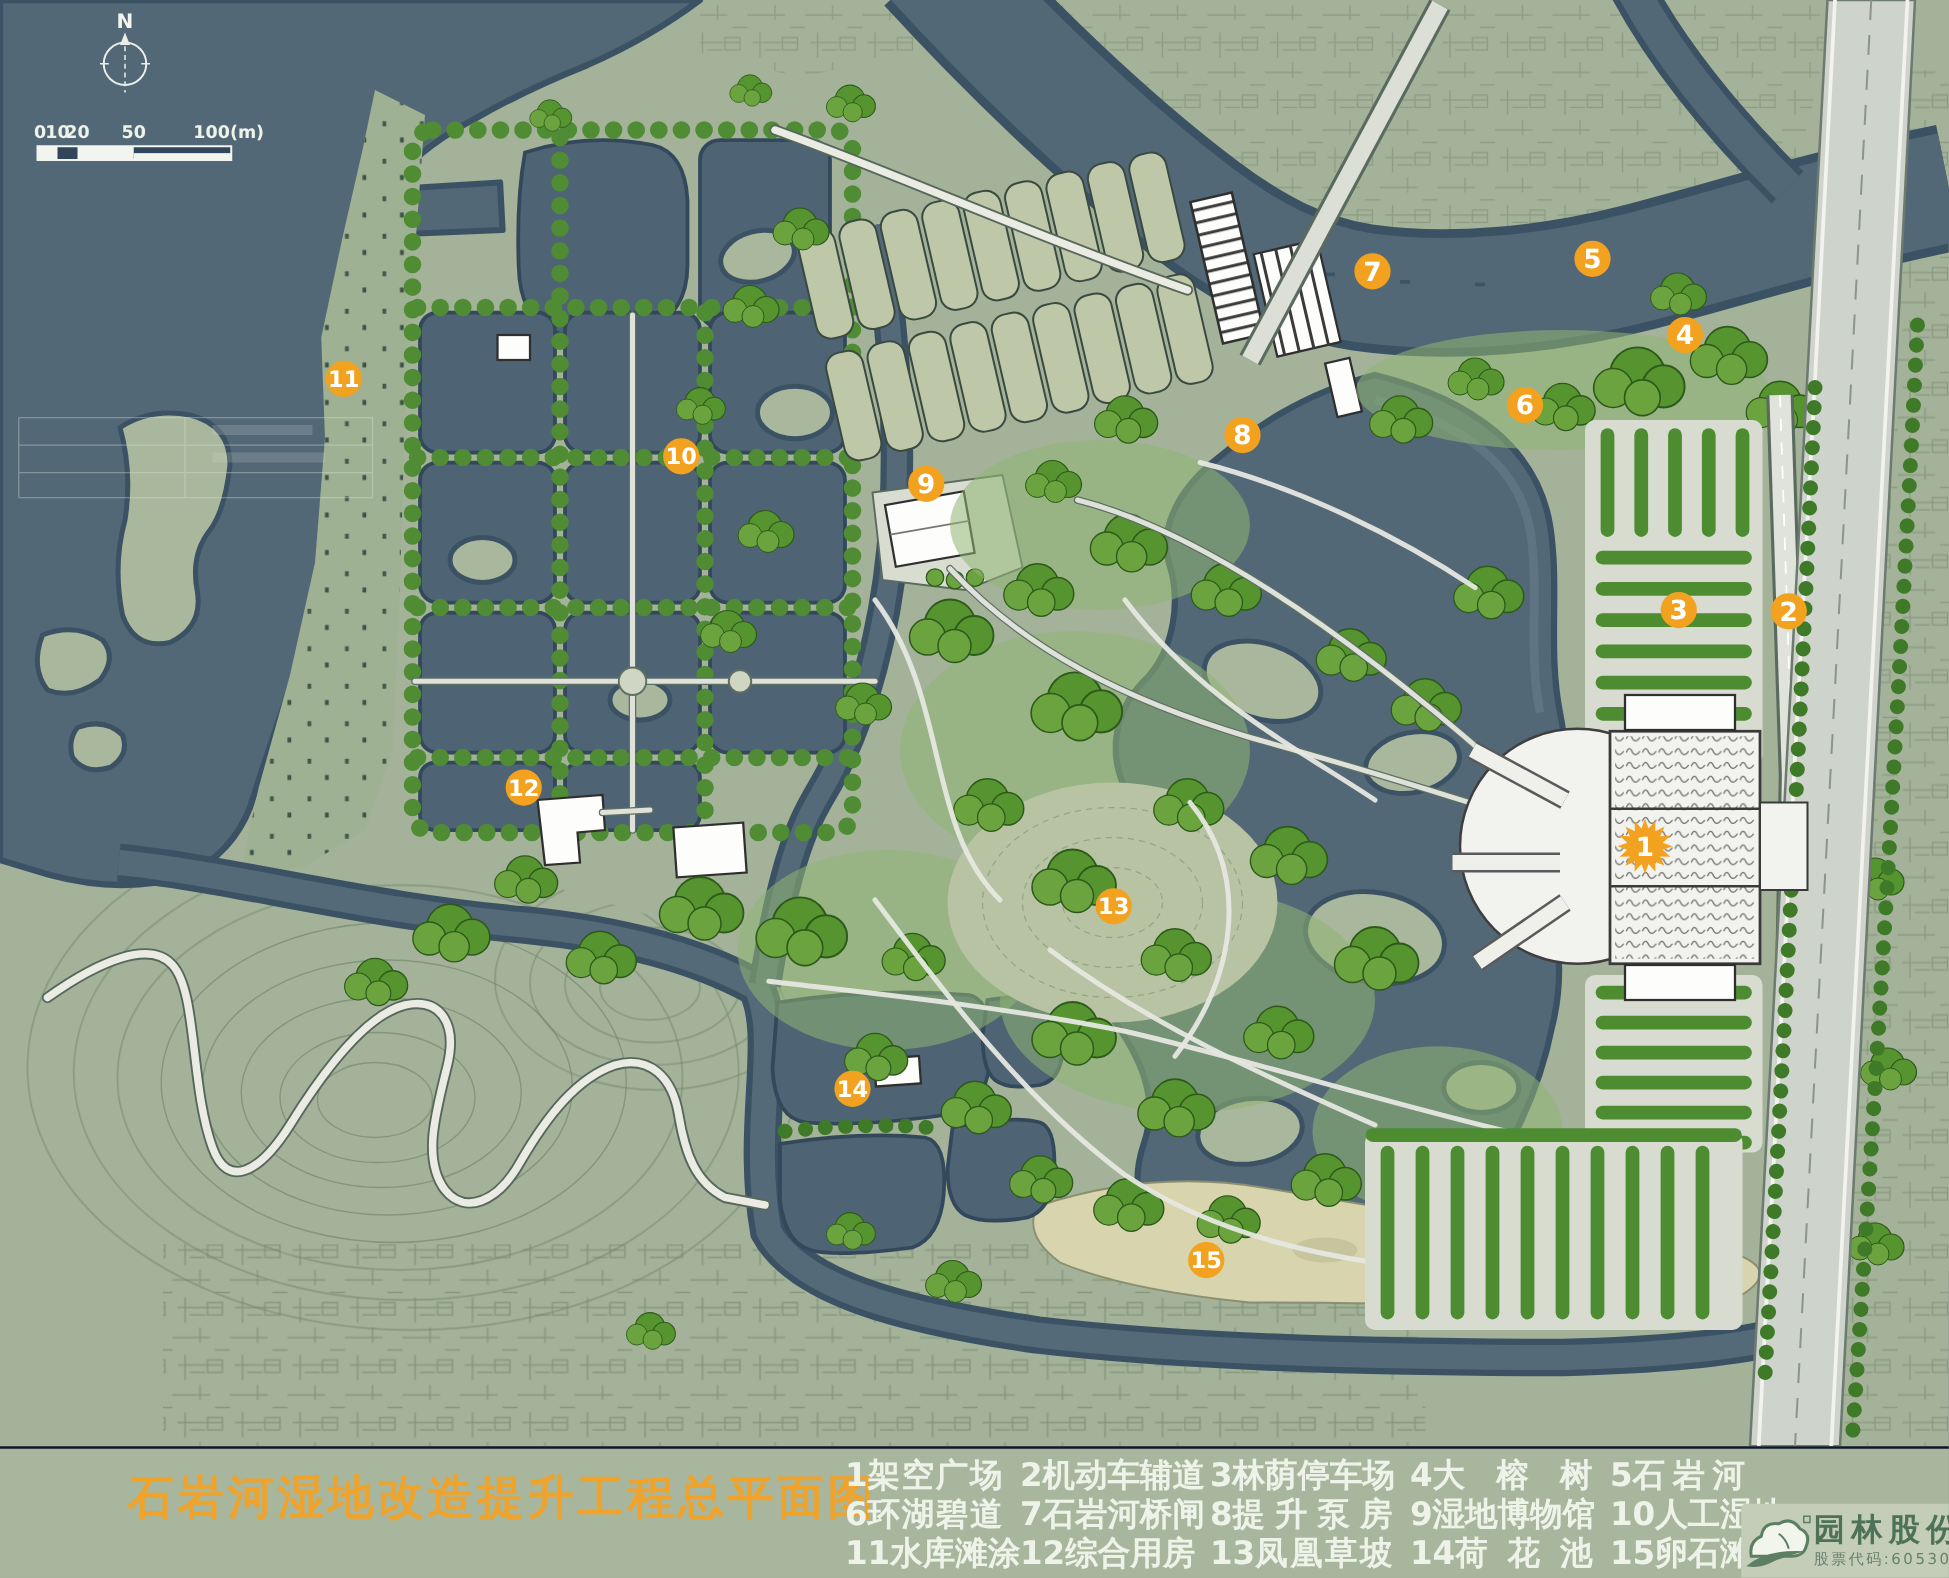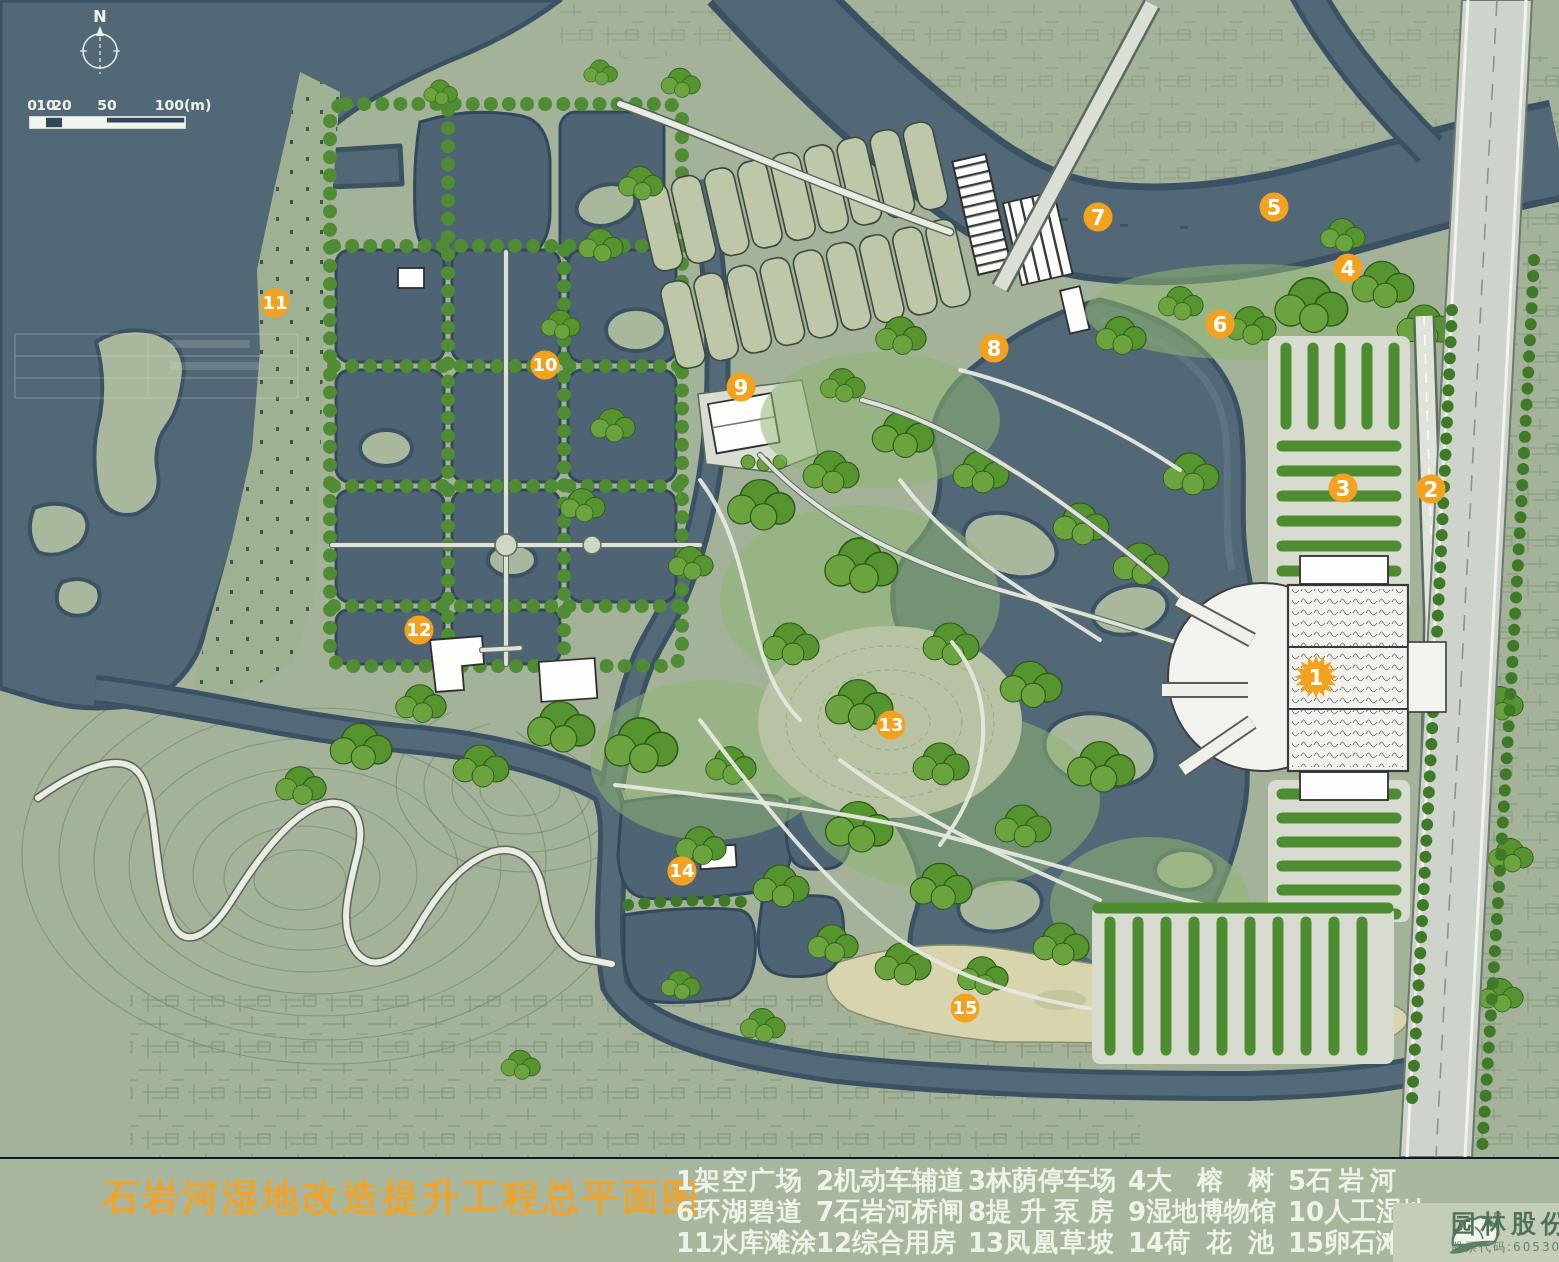--- a/index.html
+++ b/index.html
@@ -34,21 +34,21 @@
              color:#f0a32a;letter-spacing:3px;white-space:nowrap;}
   #legendGrid{position:absolute;left:676px;top:6px;width:734px;
               display:grid;grid-template-columns:140px 152px 160px 160px 122px;
               grid-auto-rows:31px;color:#eef3e9;font-size:26px;font-weight:bold;}
   .lg-cell{display:flex;align-items:center;white-space:nowrap;}
   .lg-num{flex:0 0 auto;}
   .lg-name{flex:1;display:flex;justify-content:space-between;margin-right:14px;}
   
   #logoPatch{position:absolute;right:0;top:1203px;width:166px;height:59px;
              background:#c3cdb8;border-radius:4px 0 0 0;}
-  #logoBox{position:absolute;right:4px;top:1205px;width:162px;height:55px;text-align:center;}
+  #logoBox{position:absolute;right:4px;top:1205px;width:162px;height:55px;}
   #logoTxt{position:absolute;left:58px;top:2px;color:#4e7258;font-weight:bold;
            font-size:25px;letter-spacing:5px;white-space:nowrap;}
   #logoStock{position:absolute;left:58px;top:34px;color:#68806d;font-size:12px;
              letter-spacing:2px;white-space:nowrap;}
 </style>
 </head>
 <body>
 
 <div id="stage">
 

